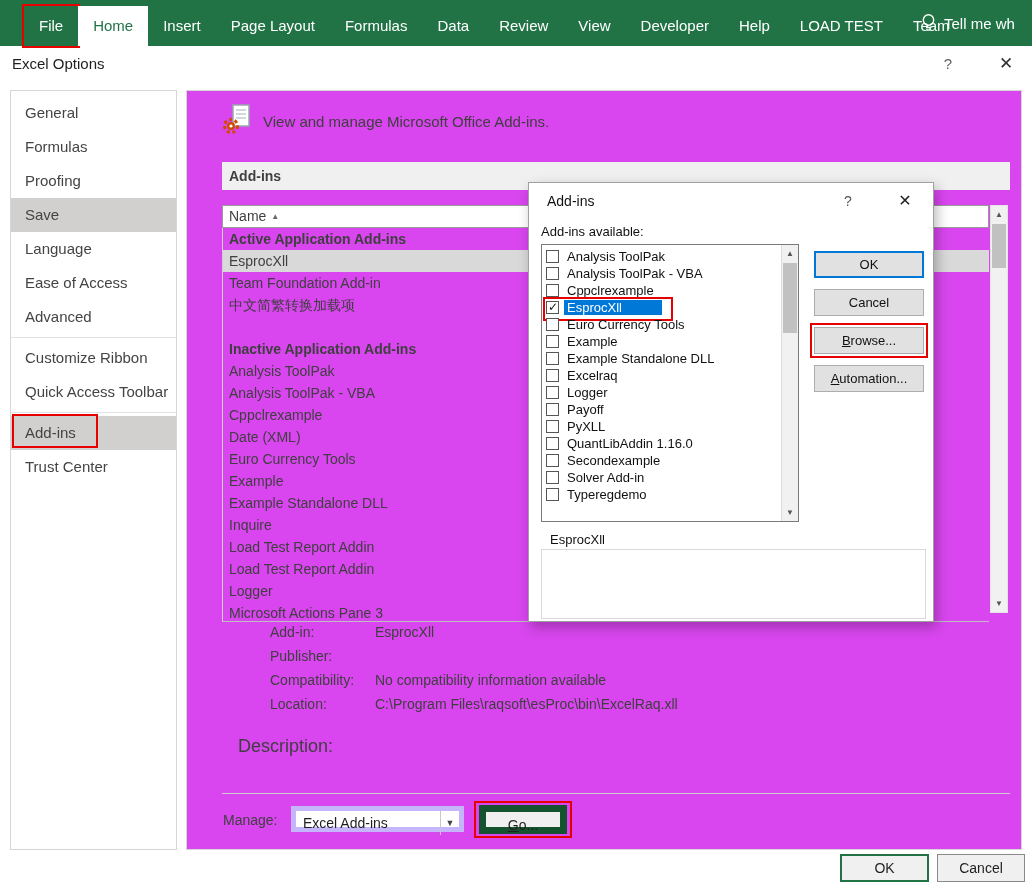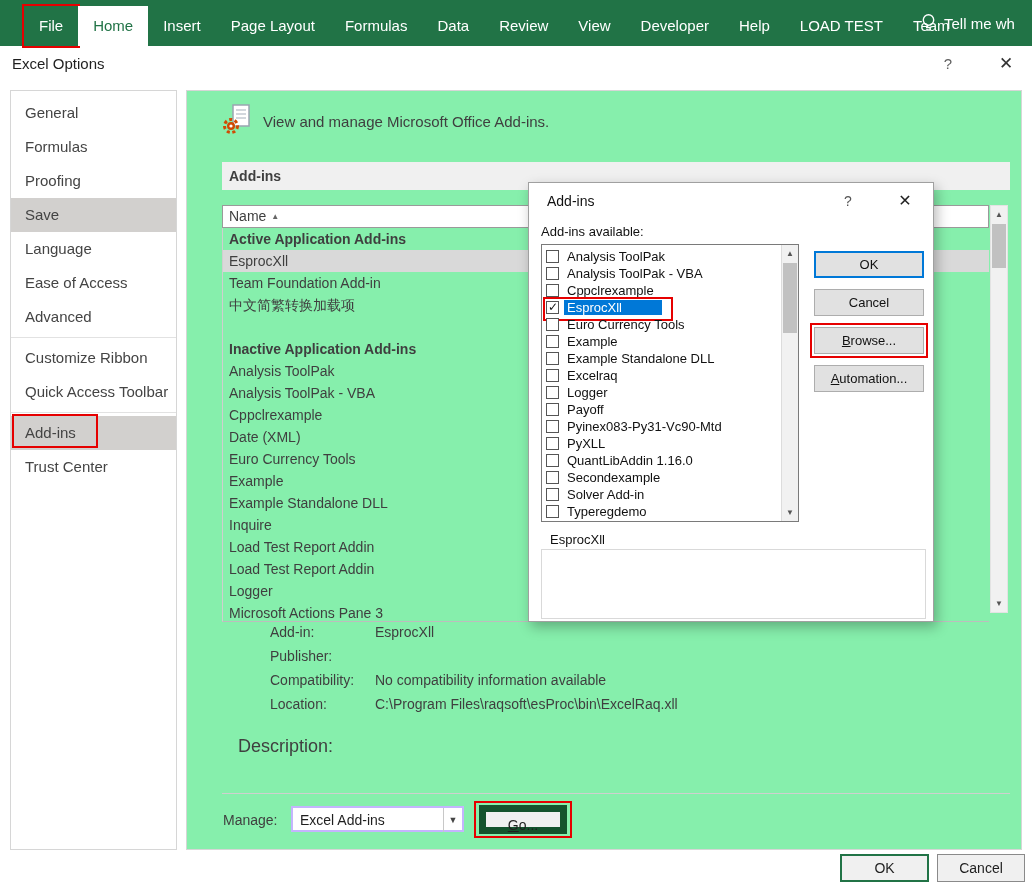--- a/index.html
+++ b/index.html
@@ -21,40 +21,40 @@
   .dlg-close { position:absolute; left:995px; top:53px; font-size:17px; color:#333; width:22px; text-align:center; }
 
   
   .sidebar { position:absolute; left:10px; top:90px; width:167px; height:760px; border:1px solid #d6d6d6; padding-top:5px; background:#fff; }
   .sb-item { height:34px; line-height:34px; padding-left:14px; font-size:15px; color:#444; white-space:nowrap; }
   .sb-item.selected { background:#d2d0ce; }
   .sb-div { border-top:1px solid #e2e2e2; margin:3px 0; }
   .sb-annot { position:absolute; left:1px; top:323px; width:86px; height:34px; border:2px solid var(--red,#e60000); pointer-events:none; }
 
   
-  .main { position:absolute; left:186px; top:90px; width:836px; height:760px; border:1px solid #d6d6d6; background:#86efac; }
+  .main { position:absolute; left:186px; top:90px; width:836px; height:760px; border:1px solid #d6d6d6; background:#d946ef; }
   .head-icon { position:absolute; left:34px; top:13px; width:32px; height:32px; }
   .head-text { position:absolute; left:76px; top:22px; font-size:15px; color:#3f3f3f; }
   .section-band { position:absolute; left:35px; top:71px; width:788px; height:28px; background:#f0f0f0; line-height:28px; padding-left:7px; font-weight:bold; font-size:14px; color:#3f3f3f; }
   .tbl-header { position:absolute; left:35px; top:114px; width:767px; height:23px; border:1px solid #9a9a9a; background:#fff; line-height:21px; padding-left:6px; font-size:14px; color:#3f3f3f; }
   .sort-ico { font-size:8px; color:#666; margin-left:5px; vertical-align:2px; }
   .tbl-body { position:absolute; left:35px; top:137px; width:767px; height:394px; overflow:hidden; border-left:1px solid #cfcfcf; border-bottom:1px solid #bdbdbd; font-size:14px; color:#3f3f3f; }
   .tbl-row { height:22px; line-height:22px; padding-left:6px; white-space:nowrap; }
   .tbl-row.bold { font-weight:bold; }
   .tbl-row.selected { background:var(--select_gray,#d9d9d9); }
 
   .details { position:absolute; left:51px; top:529px; }
   .det-row { display:flex; height:24px; line-height:24px; font-size:14px; color:#3f3f3f;margin-left:32px; }
   .det-label { width:105px; flex:none; }
   .det-value { white-space:nowrap; }
   .desc-label { position:absolute; left:51px; top:645px; font-size:18px; color:#3f3f3f; }
 
   .divider { position:absolute; left:35px; top:702px; width:788px; border-top:1px solid #cfcfcf; }
   .manage-label { position:absolute; left:36px; top:715px; height:28px; line-height:28px; font-size:14px; color:#3f3f3f; }
-  .combo { position:absolute; left:104px; top:715px; width:173px; height:26px; border:2px solid #c4b5fd; background:#fff; font-size:14px; line-height:24px; padding-left:7px; color:#1f1f1f; }
+  .combo { position:absolute; left:104px; top:715px; width:173px; height:26px; border:5px solid #c4b5fd; background:#fff; font-size:14px; line-height:24px; padding-left:7px; color:#1f1f1f; }
   .combo-arrow { position:absolute; right:0; top:0; width:19px; height:24px; border-left:1px solid #c8c8c8; text-align:center; font-size:9px; line-height:24px; color:#444; }
   .go-btn { position:absolute; left:292px; top:714px; width:88px; height:29px; background:#f0f0f0; border:7px solid #14532d; font-size:14px; text-align:center; line-height:27px; color:#1f1f1f; }
   .go-annot { position:absolute; left:287px; top:710px; width:98px; height:37px; border:2px solid var(--red,#e60000); pointer-events:none; }
 
   
   .vscroll { position:absolute; left:990px; top:205px; width:18px; height:408px; background:#f1f1f1; border:1px solid #e3e3e3; }
   .sc-up, .sc-down { position:absolute; left:0; width:16px; height:17px; text-align:center; font-size:8px; line-height:17px; color:#555; }
   .sc-up { top:0; } .sc-down { bottom:0; }
   .sc-thumb { position:absolute; left:1px; top:18px; width:14px; height:44px; background:#c1c1c1; }
 
@@ -363,24 +363,20 @@
           <div class="lb-row">
             <span class="lb-check"></span>
             <span class="lb-label">Logger</span>
           </div>
           <div class="lb-row">
             <span class="lb-check"></span>
             <span class="lb-label">Payoff</span>
           </div>
           <div class="lb-row">
             <span class="lb-check"></span>
-            <span class="lb-label">Pyinex083-Py31-Vc90-Mtd</span>
-          </div>
-          <div class="lb-row">
-            <span class="lb-check"></span>
             <span class="lb-label">PyXLL</span>
           </div>
           <div class="lb-row">
             <span class="lb-check"></span>
             <span class="lb-label">QuantLibAddin 1.16.0</span>
           </div>
           <div class="lb-row">
             <span class="lb-check"></span>
             <span class="lb-label">Secondexample</span>
           </div>

